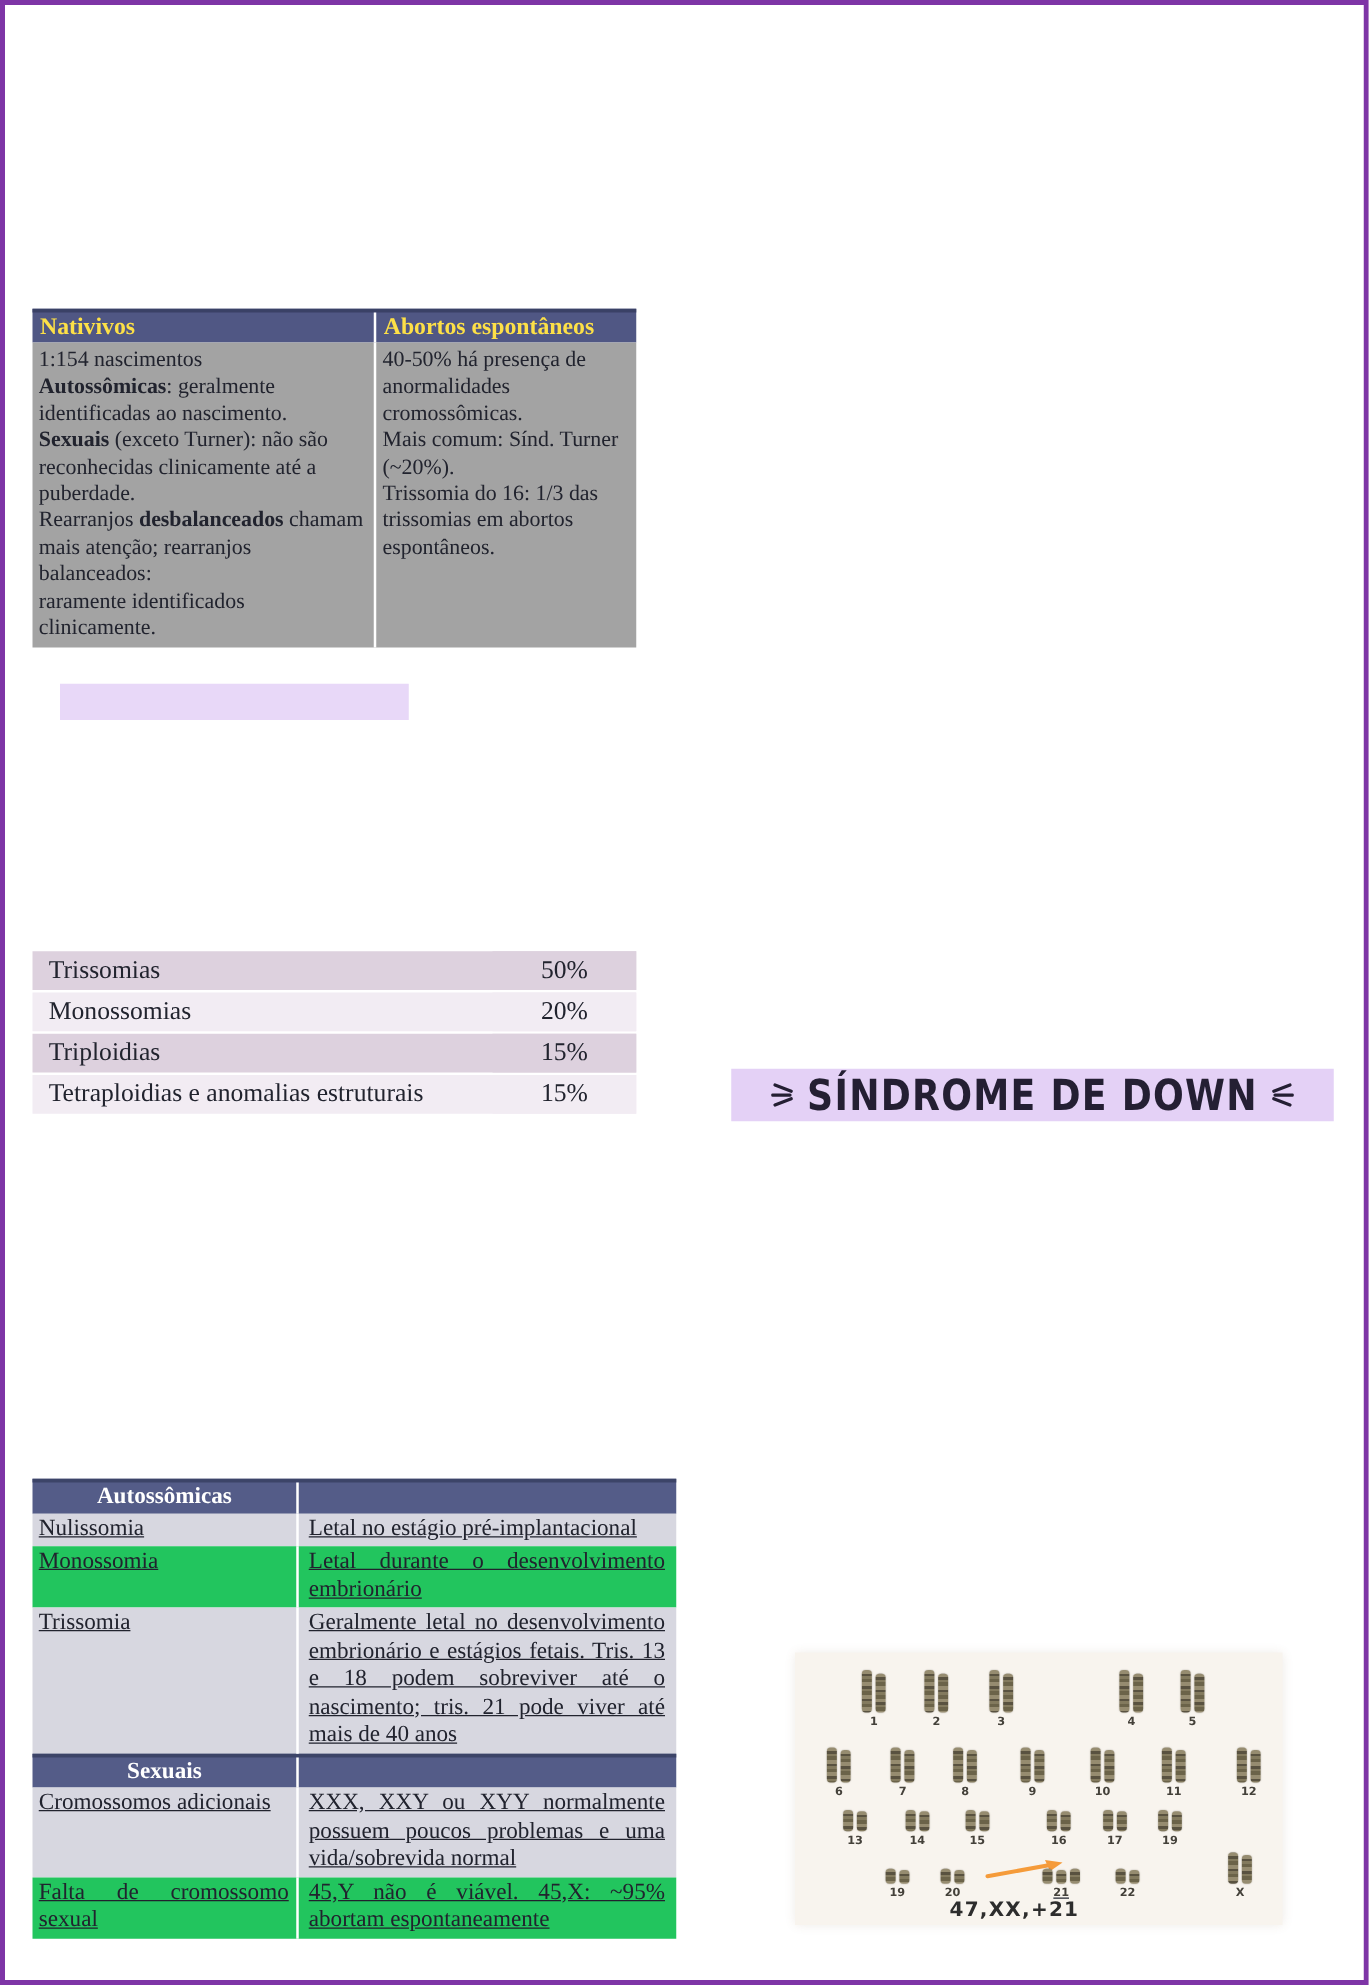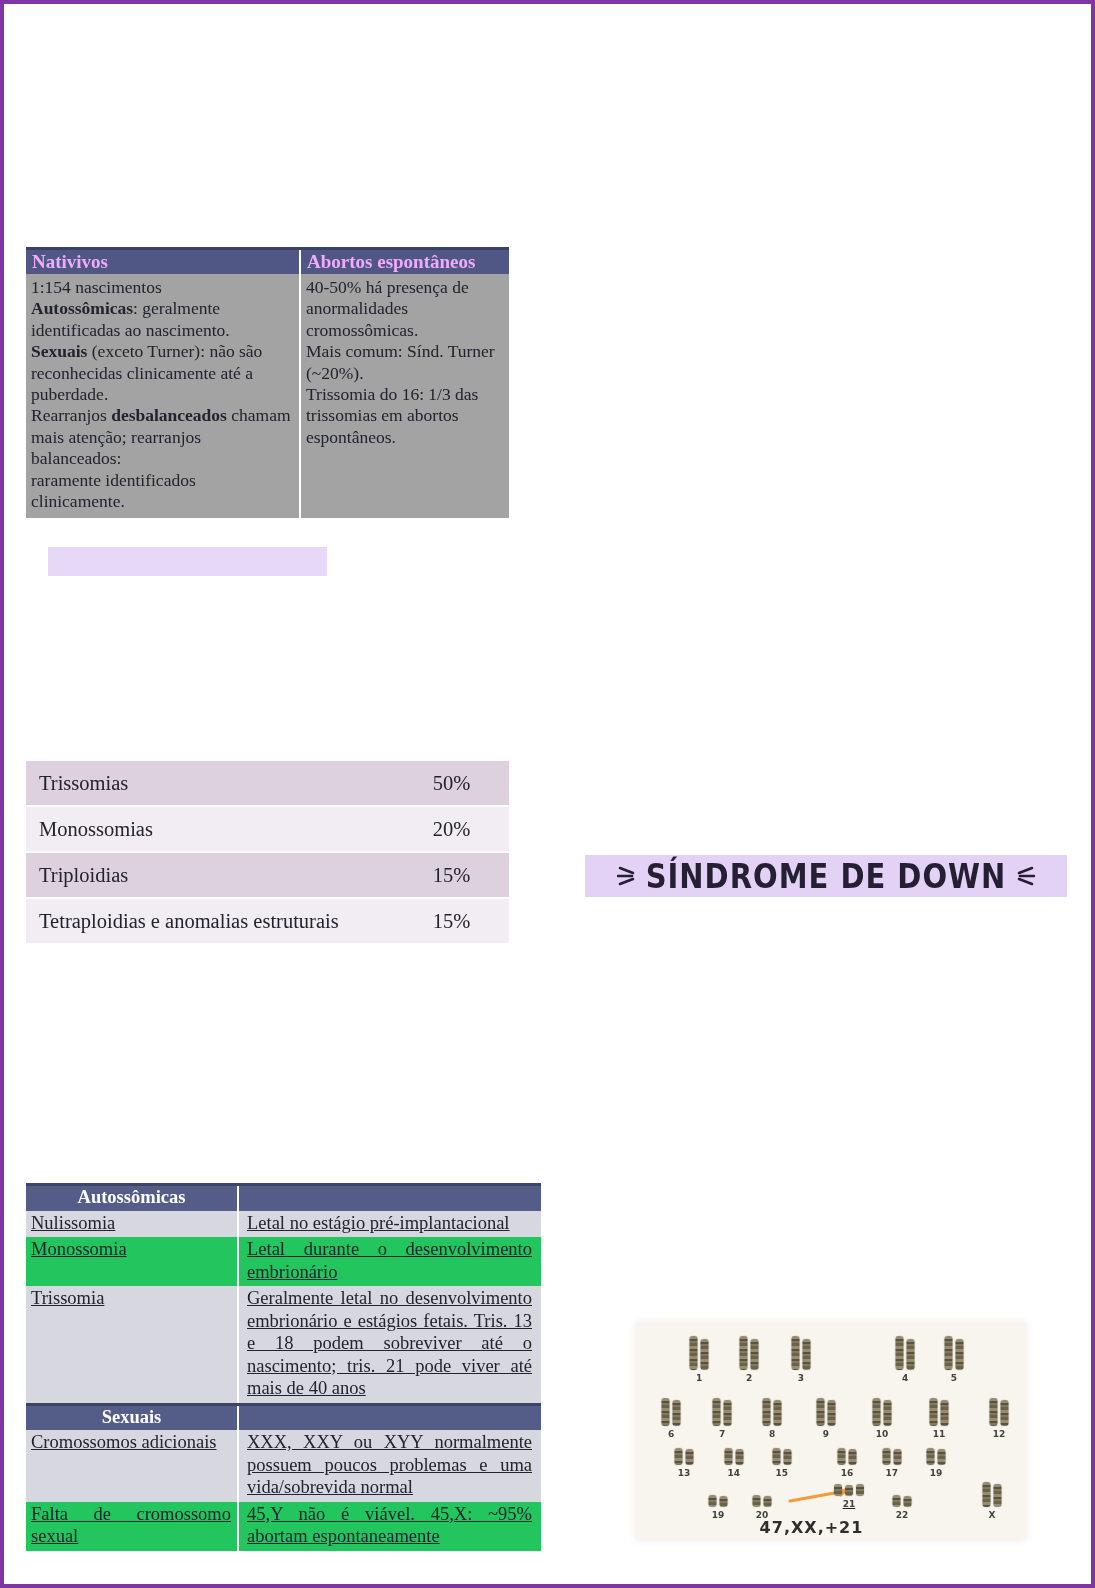--- a/index.html
+++ b/index.html
@@ -8,33 +8,33 @@
     width:1095px;height:1588px;
     background:#ffffff;
     border:4px solid #7e35a6;
     box-sizing:border-box;
     overflow:hidden;
     font-family:"Liberation Serif", serif;
     color:#21232e;
   }
   
   .t1{position:absolute;left:22px;top:243px;width:483px;}
-  .t1-head{display:flex;background:#505784;border-top:3px solid #3a4166;color:#f0abfc;font-weight:bold;font-size:19px;}
+  .t1-head{display:flex;background:#505784;border-top:3px solid #3a4166;color:#fde047;font-weight:bold;font-size:19px;}
   .t1-head .hc{padding:1px 6px;box-sizing:border-box;}
   .t1-head .hc1{width:273px;}
   .t1-head .hc2{flex:1;border-left:2px solid #fff;}
   .t1-body{display:flex;background:#a3a3a3;}
   .t1-body .bc{font-size:17.5px;line-height:21.4px;padding:3px 7px 6px 5px;box-sizing:border-box;white-space:pre-line;}
   .t1-body .bc1{width:273px;}
   .t1-body .bc2{flex:1;border-left:2px solid #fff;}
   
   .hl1{position:absolute;left:44px;top:543px;width:279px;height:29px;}
   
   .t2{position:absolute;left:22px;top:757px;width:483px;font-size:20.5px;}
-  .t2row{display:flex;height:44px;margin-bottom:2px;}
+  .t2row{display:flex;height:31px;margin-bottom:2px;}
   .t2row .lab{flex:1;display:flex;align-items:center;padding-left:13px;box-sizing:border-box;}
   .t2row .val{width:115px;margin-left:2px;display:flex;align-items:center;justify-content:center;}
   .shade-a{background:#ddd1de;}
   .shade-b{background:#f2ecf3;}
   
   .downbar{position:absolute;left:581px;top:851px;width:482px;height:42px;display:flex;align-items:center;justify-content:center;gap:9px;}
   .downtitle{font-family:"DejaVu Sans", sans-serif;font-weight:700;font-size:29px;letter-spacing:1px;transform:scaleY(1.18);color:#241f33;white-space:nowrap;}
   .fan{flex:0 0 auto;}
   
   .t3{position:absolute;left:22px;top:1179px;width:515px;font-size:18.5px;line-height:22.5px;}
@@ -298,21 +298,21 @@
         </div>
         <div class="klabel">19</div>
       </div>
       <div class="kpair" style="left: 32.3%; top: 173px;">
         <div class="kbars">
           <div class="kbar" style="height: 12px;"></div>
           <div class="kbar" style="height: 11px;"></div>
         </div>
         <div class="klabel">20</div>
       </div>
-      <div class="kpair" style="left: 54.6%; top: 162px; text-decoration: underline;">
+      <div class="kpair" style="left: 54.6%; top: 173px; text-decoration: underline;">
         <div class="kbars">
           <div class="kbar" style="height: 12px;"></div>
           <div class="kbar" style="height: 11px;"></div>
           <div class="kbar" style="height: 12px;"></div>
         </div>
         <div class="klabel">21</div>
       </div>
       <div class="kpair" style="left: 68.2%; top: 173px;">
         <div class="kbars">
           <div class="kbar" style="height: 12px;"></div>

